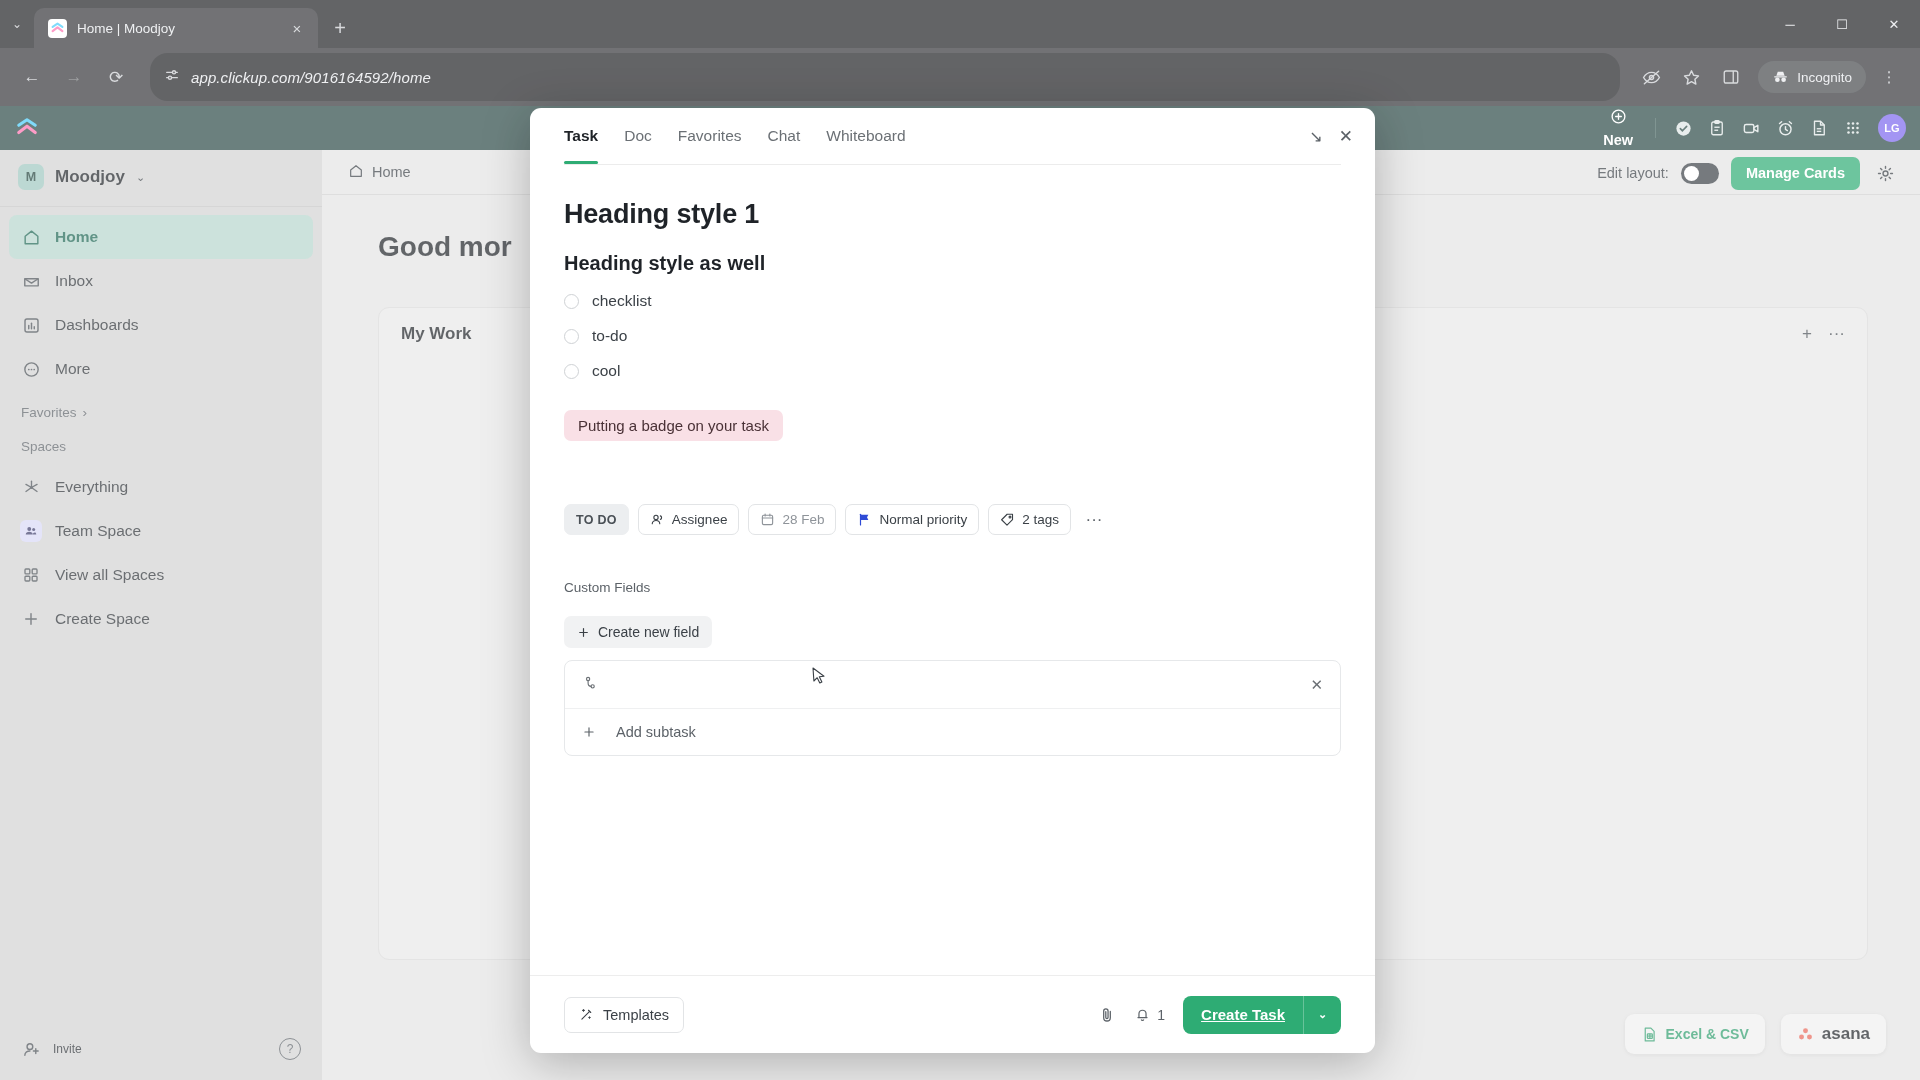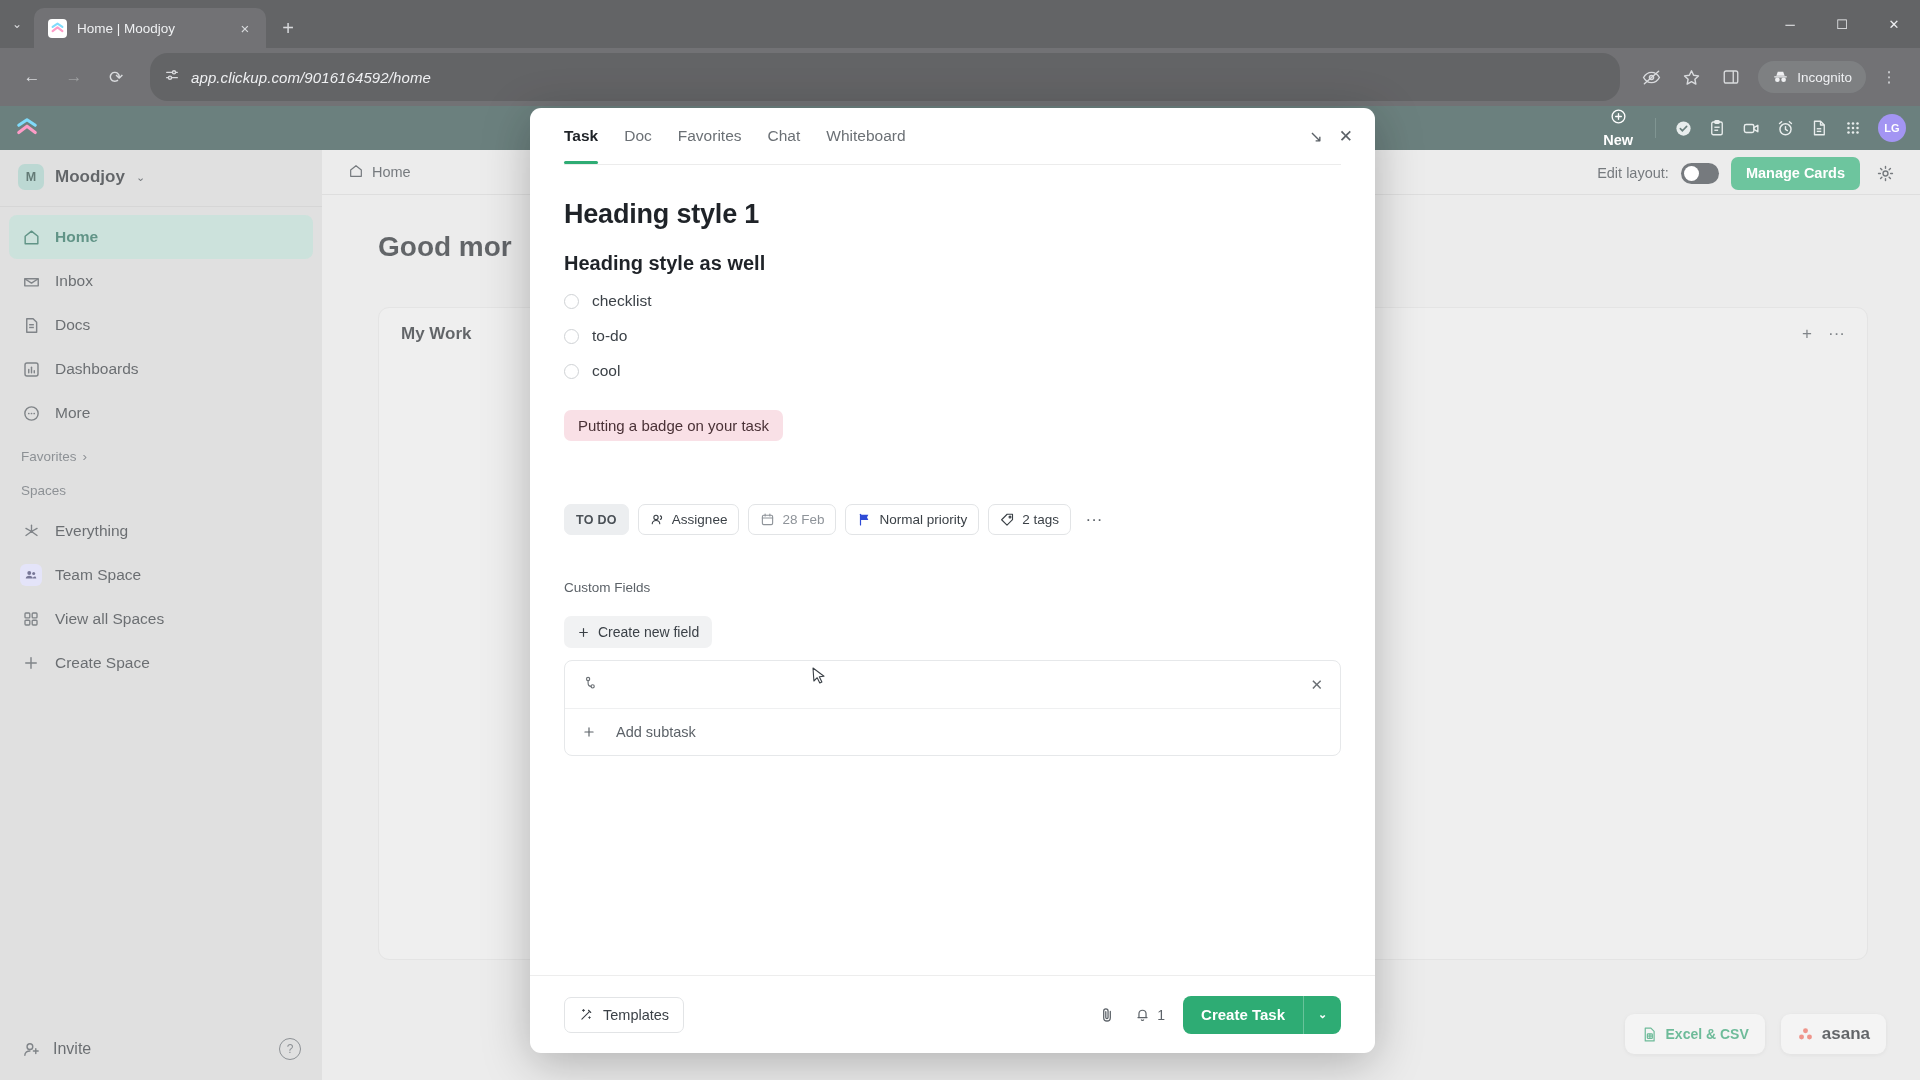--- a/index.html
+++ b/index.html
@@ -14,21 +14,21 @@
   
   #browser-tabstrip {
     height: 48px; background: #202124; position: relative;
     display: flex; align-items: flex-end;
   }
   .tab-caret {
     width: 34px; height: 48px; display: flex; align-items: center;
     justify-content: center; color: #c9cbcf; font-size: 12px;
   }
   .btab {
-    height: 40px; width: 232px; background: #35363a; border-radius: 10px 10px 0 0;
+    height: 40px; width: 284px; background: #35363a; border-radius: 10px 10px 0 0;
     display: flex; align-items: center; padding: 0 10px 0 14px; gap: 10px;
     position: relative;
   }
   .tab-favicon {
     width: 19px; height: 19px; border-radius: 4px; background: #fff;
     display: flex; align-items: center; justify-content: center; flex: 0 0 auto;
   }
   .tab-title {
     color: #e8eaed; font-size: 13.5px; flex: 1 1 auto; white-space: nowrap;
     overflow: hidden; text-overflow: ellipsis;
@@ -97,21 +97,21 @@
   .nav-item.active { background: #b6d6cd; color: #1d6653; font-weight: 600; }
   .nav-ic { width: 20px; height: 20px; display: flex; align-items: center;
     justify-content: center; color: #4a5056; flex: 0 0 auto; }
   .nav-item.active .nav-ic { color: #1d6653; }
   .sb-section { padding: 14px 21px 5px; font-size: 13.5px; color: #5c6268; display: flex;
     align-items: center; gap: 6px; }
   .space-ic-box { width: 22px; height: 22px; border-radius: 6px; display: flex;
     align-items: center; justify-content: center; flex: 0 0 auto; }
   #sb-footer { margin-top: auto; height: 62px; display: flex; align-items: center;
     padding: 0 21px; gap: 12px; }
-  #invite-label { font-size: 16px; color: #2b3035; }
+  #invite-label { font-size: 12px; color: #2b3035; }
   #help-ic { margin-left: auto; width: 22px; height: 22px; border-radius: 50%;
     border: 1.6px solid #5c6268; color: #5c6268; font-size: 12px;
     display: flex; align-items: center; justify-content: center; }
 
   
   #main { flex: 1 1 auto; background: #e4e4e4; position: relative; overflow: hidden; }
   #breadcrumb { height: 44px; display: flex; align-items: center; gap: 8px;
     padding: 0 26px; font-size: 14.5px; color: #3b4147; }
   #main-inner { position: absolute; top: 44px; left: 0; right: 0; bottom: 0;
     background: #e4e4e4; border-top: 1px solid #d0d0d0; }
@@ -204,21 +204,21 @@
 
   #modal-foot { height: 78px; border-top: 1px solid #ededed; display: flex;
     align-items: center; padding: 0 34px; }
   #templates-btn { height: 36px; border: 1px solid #e2e4e6; border-radius: 7px;
     display: flex; align-items: center; gap: 9px; padding: 0 14px;
     font-size: 14.5px; color: #3b4147; }
   #foot-right { margin-left: auto; display: flex; align-items: center; gap: 18px; }
   .foot-ic { display: flex; align-items: center; gap: 6px; color: #5c6268; font-size: 14px; }
   #create-task-btn { height: 38px; background: #2eac74; border-radius: 8px;
     display: flex; align-items: center; color: #fff; font-size: 15px; font-weight: 700; }
-  #create-task-label { padding: 0 18px; }
+  #create-task-label { padding: 0 18px; text-decoration: underline; }
   #create-task-caret { width: 38px; height: 38px; display: flex; align-items: center;
     justify-content: center; border-left: 1px solid rgba(255,255,255,.28); font-size: 11px; }
 
   #cursor { position: fixed; left: 812px; top: 667px; width: 14px; height: 19px; }
 </style>
 </head>
 <body>
 
 <div id="browser-tabstrip">
   <div class="tab-caret">⌄</div>
@@ -376,30 +376,20 @@
           <span>Home</span>
         </div>
         <div class="nav-item">
           <span class="nav-ic">
             <svg width="19" height="19" viewBox="0 0 24 24" fill="none" stroke="currentColor" stroke-width="1.8" stroke-linejoin="round" aria-hidden="true">
               <path d="M3.5 8.5h17v9h-17z"></path>
                 <path d="M3.5 8.5L12 14l8.5-5.5"></path>
             </svg>
           </span>
           <span>Inbox</span>
-        </div>
-        <div class="nav-item">
-          <span class="nav-ic">
-            <svg width="19" height="19" viewBox="0 0 24 24" fill="none" stroke="currentColor" stroke-width="1.8" stroke-linejoin="round" aria-hidden="true">
-              <path d="M6 3.5h8l4.5 4.5V20.5H6z"></path>
-              <line x1="9" y1="11" x2="15" y2="11"></line>
-                <line x1="9" y1="14.5" x2="15" y2="14.5"></line>
-            </svg>
-          </span>
-          <span>Docs</span>
         </div>
         <div class="nav-item">
           <span class="nav-ic">
             <svg width="19" height="19" viewBox="0 0 24 24" fill="none" stroke="currentColor" stroke-width="1.8" aria-hidden="true">
               <rect x="3.8" y="3.8" width="16.4" height="16.4" rx="2.4"></rect>
               <line x1="8.5" y1="16" x2="8.5" y2="12" stroke-linecap="round"></line>
               <line x1="12" y1="16" x2="12" y2="9" stroke-linecap="round"></line>
               <line x1="15.5" y1="16" x2="15.5" y2="13.5" stroke-linecap="round"></line>
             </svg>
           </span>

